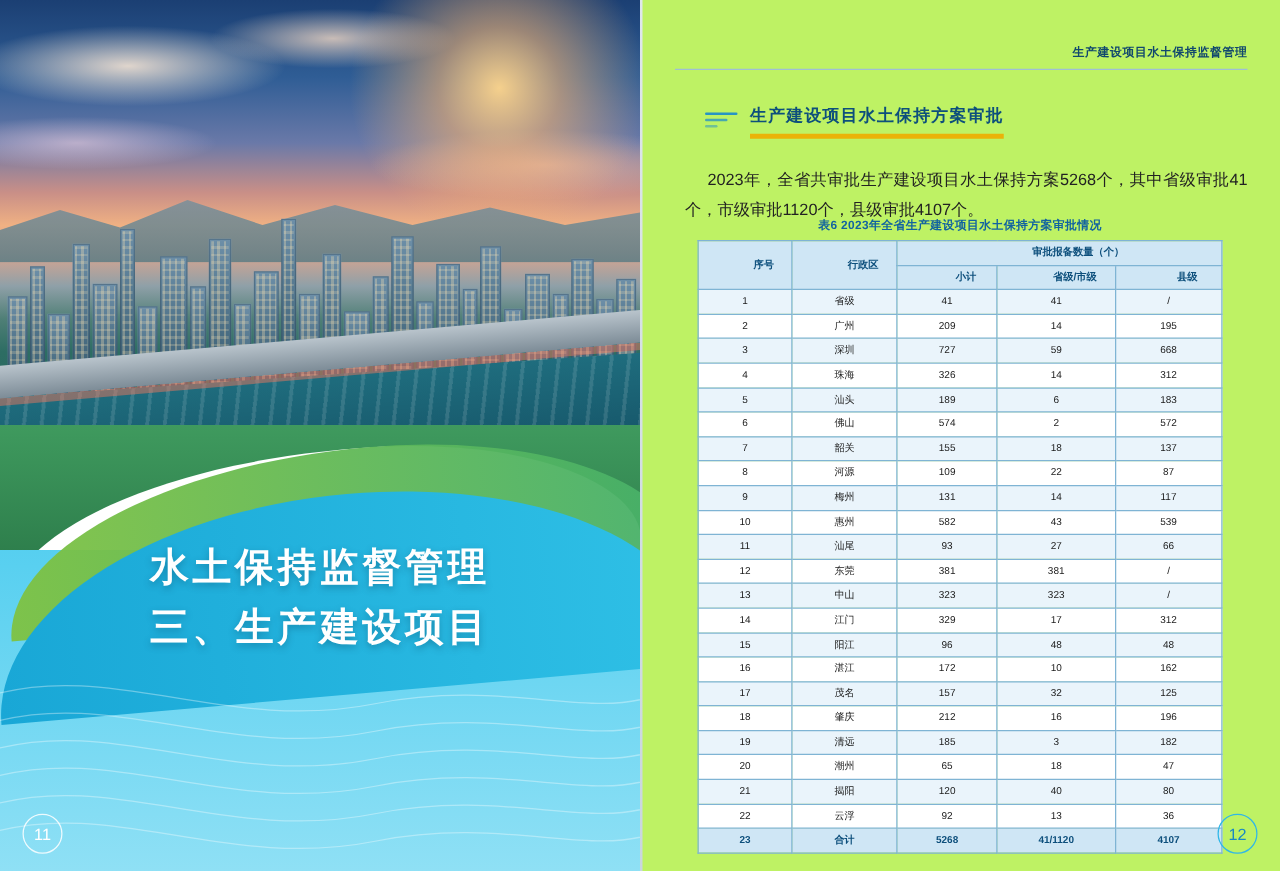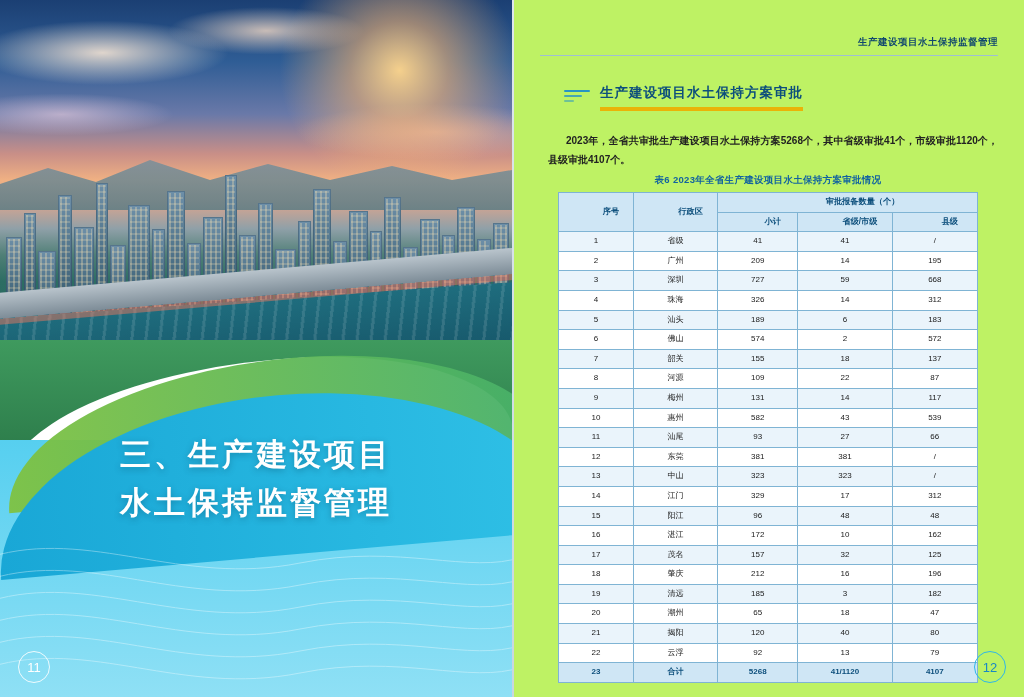--- a/index.html
+++ b/index.html
@@ -139,23 +139,22 @@
   .sec-mark span:nth-child(1){width:26px;opacity:.95;}
   .sec-mark span:nth-child(2){width:18px;opacity:.75;}
   .sec-mark span:nth-child(3){width:10px;opacity:.5;}
   .sec-title{
     position:absolute;left:52px;top:0;
     font-size:13.5px;font-weight:700;color:#0d4f7c;letter-spacing:1px;
     padding-bottom:5px;border-bottom:4px solid #eab308;
   }
   .body-p{
     position:absolute;left:36px;right:26px;top:132px;
-    font-size:10px;color:#222;line-height:1.85;text-align:justify;
+    font-size:13px;color:#222;line-height:1.85;text-align:justify;
     text-indent:18px;
-    font-weight:bold;
   }
   .tbl-caption{
     position:absolute;left:0;right:0;top:174px;text-align:center;
     font-size:9.5px;font-weight:700;color:#1263a0;letter-spacing:.3px;
   }
   .tbl-wrap{
     position:absolute;left:46px;top:192px;width:420px;
   }
   table{border-collapse:collapse;width:420px;font-size:8px;color:#1a1a1a;}
   th,td{
@@ -231,22 +230,22 @@
         <path d="M-10,40 C90,10 180,70 300,46 C400,26 470,58 522,40"></path>
         <path d="M-10,62 C90,32 180,92 300,68 C400,48 470,80 522,62"></path>
         <path d="M-10,84 C90,54 180,114 300,90 C400,70 470,102 522,84"></path>
         <path d="M-10,106 C90,76 180,136 300,112 C400,92 470,124 522,106"></path>
         <path d="M-10,128 C90,98 180,158 300,134 C400,114 470,146 522,128"></path>
         <path d="M-10,150 C90,120 180,180 300,156 C400,136 470,168 522,150"></path>
       </g>
     </svg>
 
     <div class="left-title">
+      <div>水土保持监督管理</div>
       <div>三、生产建设项目</div>
-      <div>水土保持监督管理</div>
     </div>
 
     <div class="pageno-left">11</div>
   </div>
 
   <div class="page-right">
     <div class="gutter"></div>
 
     <div class="run-head">生产建设项目水土保持监督管理</div>
     <div class="head-rule"></div>
@@ -424,21 +423,21 @@
               <td>揭阳</td>
               <td>120</td>
               <td>40</td>
               <td>80</td>
             </tr>
             <tr>
               <td>22</td>
               <td>云浮</td>
               <td>92</td>
               <td>13</td>
-              <td>79</td>
+              <td>36</td>
             </tr>
             <tr class="total">
               <td>23</td>
               <td>合计</td>
               <td>5268</td>
               <td>41/1120</td>
               <td>4107</td>
             </tr>
           </tbody>
       </table>

